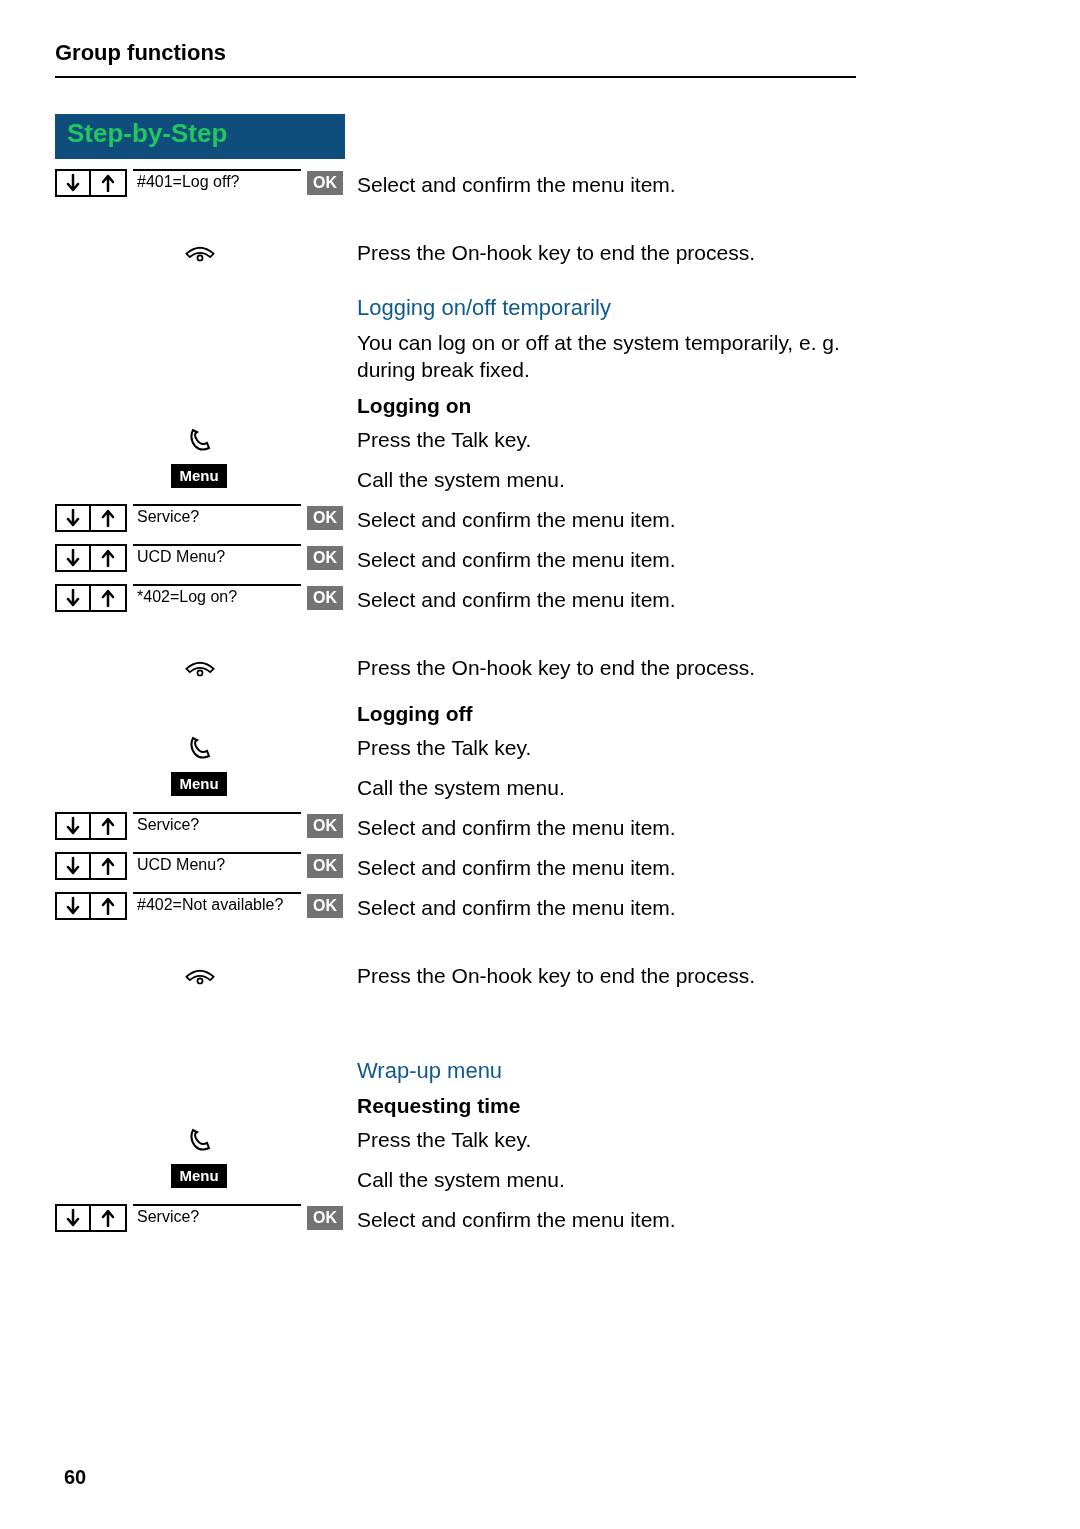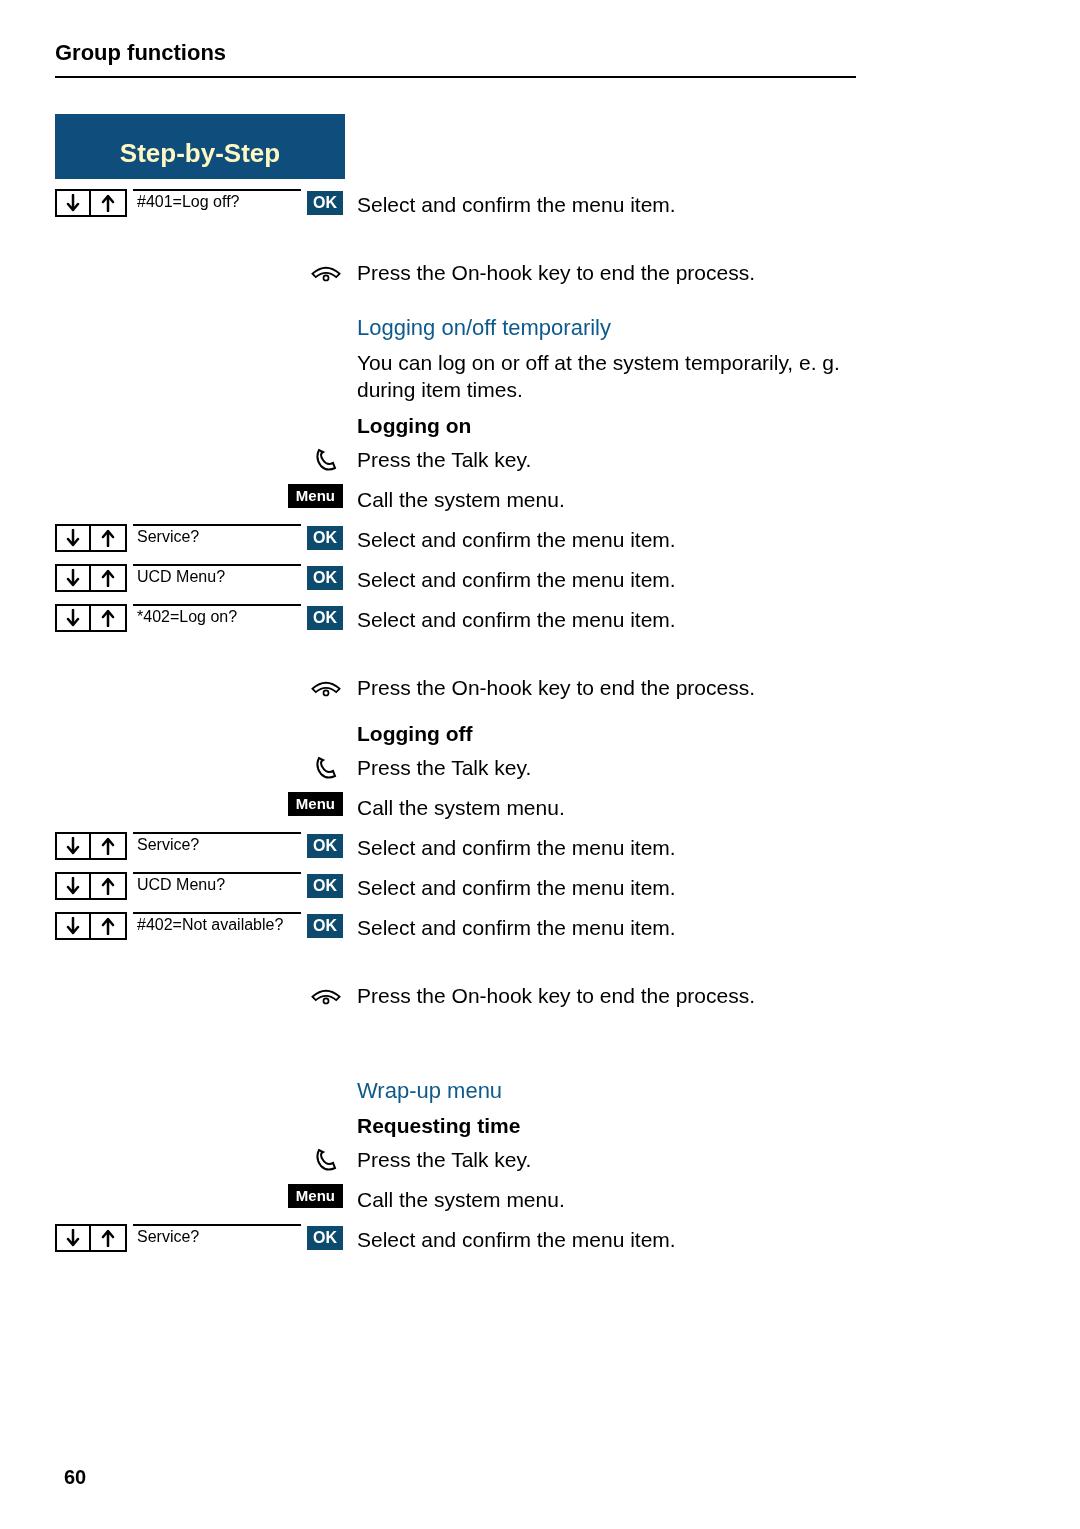--- a/index.html
+++ b/index.html
@@ -2,31 +2,31 @@
 <html><head>
 <meta charset="utf-8">
 <style>
   * { box-sizing: border-box; margin: 0; padding: 0; }
   html, body { width: 1080px; background: #fff; font-family: Arial, Helvetica, sans-serif; color: #000; }
   .page { width: 911px; min-height: 1529px; padding: 40px 55px 30px 55px; position: relative; }
   .header-title { font-weight: bold; font-size: 22px; letter-spacing: 0px; padding-bottom: 10px; border-bottom: 2px solid #000; margin-bottom: 36px; }
   .columns { display: flex; gap: 12px; }
   .left { width: 290px; flex-shrink: 0; }
   .right { flex: 1; padding-right: 10px; }
-  .step-header { background: #0f4e7c; color: #fef9c3; font-weight: bold; font-size: 26px; padding: 24px 12px 10px 12px; margin-bottom: 10px; text-align: center; }
+  .step-header { background: #0f4e7c; color: #22c55e; font-weight: bold; font-size: 26px; padding: 4px 12px 10px 12px; margin-bottom: 10px; }
   .row { display: flex; align-items: flex-start; min-height: 40px; }
-  .row .left-cell { width: 290px; flex-shrink: 0; display: flex; align-items: center; justify-content: flex-end; gap: 6px; padding-right: 2px; }
+  .row .left-cell { width: 290px; flex-shrink: 0; display: flex; align-items: center; justify-content: center; gap: 6px; padding-right: 2px; }
   .row .right-cell { flex: 1; font-size: 21px; line-height: 1.3; padding-left: 12px; padding-top: 2px; }
   .row.nav .left-cell { justify-content: flex-end; }
   .arrow-box { width: 36px; height: 28px; border: 2px solid #000; display: flex; align-items: center; justify-content: center; background: #fff; }
   .arrow-box svg { width: 16px; height: 18px; }
   .arrow-pair { display: flex; }
   .arrow-pair .arrow-box + .arrow-box { border-left: none; }
   .menu-label { flex: 1; border-top: 2px solid #000; height: 28px; font-size: 16px; padding: 2px 4px; margin-left: 0; }
-  .ok-box { background: #0c4a6e; color: #fff; font-size: 16px; font-weight: bold; padding: 3px 6px; height: 24px; display: flex; align-items: center; }
+  .ok-box { background: #737373; color: #fff; font-size: 16px; font-weight: bold; padding: 3px 6px; height: 24px; display: flex; align-items: center; }
   .menu-box { background: #000; color: #fff; font-size: 15px; font-weight: bold; padding: 3px 8px; height: 24px; display: flex; align-items: center; }
   .icon-box { width: 36px; height: 30px; display: flex; align-items: center; justify-content: flex-end; }
   .onhook-icon svg { width: 34px; height: 28px; }
   .talk-icon svg { width: 30px; height: 26px; }
   .section-title { color: #0f5a8c; font-weight: normal; font-size: 22px; margin-top: 18px; margin-bottom: 8px; padding-left: 302px; }
   .sub-title { font-weight: bold; font-size: 21px; margin-top: 10px; margin-bottom: 6px; padding-left: 302px; }
   .para { font-size: 21px; line-height: 1.3; padding-left: 302px; margin-bottom: 8px; }
   .spacer-big { height: 28px; }
   .page-number { position: absolute; bottom: 40px; left: 64px; font-weight: bold; font-size: 20px; }
 </style>
@@ -71,21 +71,21 @@
         <svg viewBox="0 0 40 28">
             <path d="M4 16 Q20 2 36 16 L32 20 Q20 10 8 20 Z" stroke="#000" stroke-width="2" fill="none"></path>
             <circle cx="20" cy="21" r="3" stroke="#000" stroke-width="2" fill="none"></circle>
           </svg>
       </div>
     </div>
     <div class="right-cell">Press the On-hook key to end the process.</div>
   </div>
 
   <div class="section-title">Logging on/off temporarily</div>
-  <div class="para">You can log on or off at the system temporarily, e. g. during item times.</div>
+  <div class="para">You can log on or off at the system temporarily, e. g. during break fixed.</div>
   <div class="sub-title">Logging on</div>
 
   <div class="row">
     <div class="left-cell">
       <div class="icon-box talk-icon">
         <svg viewBox="0 0 30 26">
             <path d="M6 4 Q2 12 8 20 Q14 26 22 22 L20 17 Q14 20 10 14 Q6 8 10 6 Z" stroke="#000" stroke-width="2" fill="none"></path>
           </svg>
       </div>
     </div>

